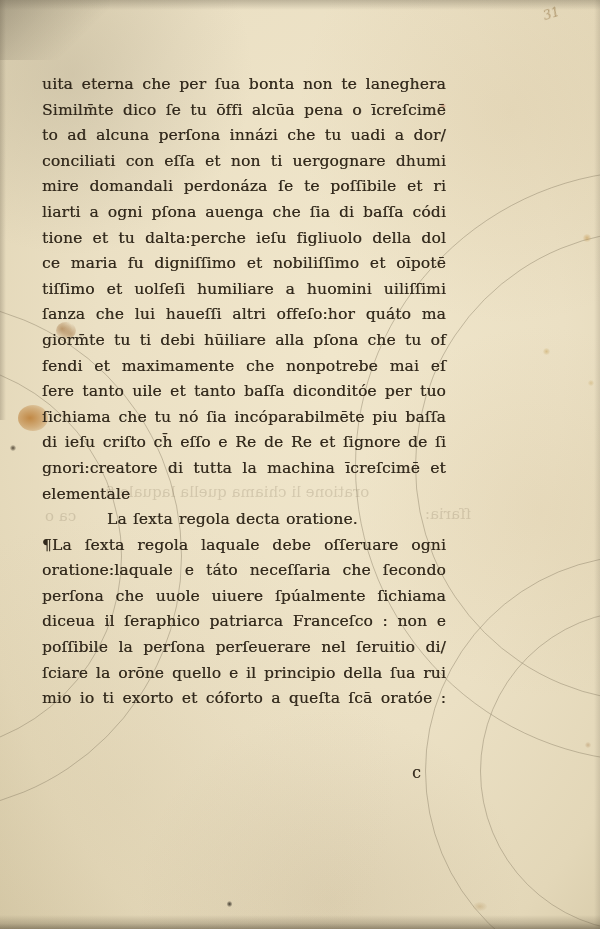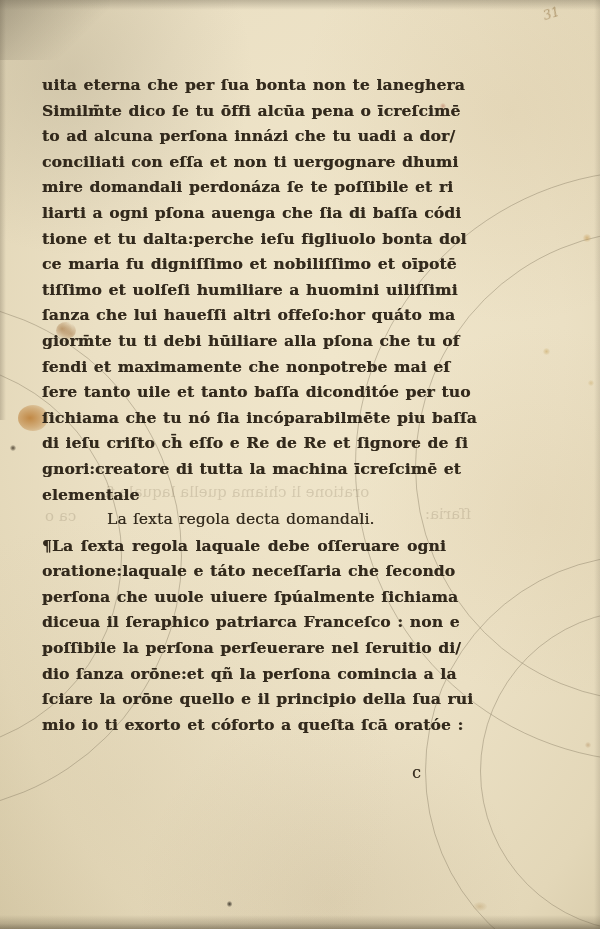--- a/index.html
+++ b/index.html
@@ -66,21 +66,21 @@
   .s8{left:585px;top:742px;width:6px;height:6px;background:radial-gradient(circle, rgba(160,110,55,0.35) 0%, rgba(160,110,55,0) 80%);}
   .s9{left:227px;top:901px;width:5px;height:6px;background:radial-gradient(circle, rgba(50,45,35,0.90) 0%, rgba(50,45,35,0) 85%);}
   .s10{left:473px;top:902px;width:14px;height:9px;background:radial-gradient(ellipse, rgba(170,130,70,0.30) 0%, rgba(170,130,70,0) 80%);}
   
   .text-col{
     position:absolute;left:42px;top:72px;width:404px;z-index:3;
     font-size:15.5px;line-height:25.6px;color:#32291c;
     letter-spacing:0.15px;word-spacing:1px;
     text-shadow:0.3px 0.3px 0.4px rgba(50,41,28,0.65);
   }
-  .text-line{text-align:justify;text-align-last:justify;height:25.6px;white-space:nowrap;font-weight:bold;}
+  .text-line{text-align:justify;text-align-last:justify;height:25.6px;white-space:nowrap;}
   .block1 .text-line:last-child{text-align-last:left;}
   .heading{height:25.6px;padding-left:65px;white-space:nowrap;}
   .signature{
     position:absolute;left:412px;top:763px;z-index:3;
     font-size:16px;color:#3a3022;text-shadow:0.3px 0.3px 0.4px rgba(50,41,28,0.6);
   }
   .folio{
     position:absolute;left:543px;top:6px;z-index:3;
     font-style:italic;font-size:13px;color:rgba(130,95,45,0.50);
     transform:rotate(-18deg);filter:blur(0.4px);
@@ -126,40 +126,39 @@
   <div class="folio">31</div>
 
   <div class="text-col">
     <div class="block1">
         <div class="text-line">uita eterna che per ſua bonta non te laneghera</div>
         <div class="text-line">Similm̄te dico ſe tu ōffi alcūa pena o īcreſcimē</div>
         <div class="text-line">to ad alcuna perſona innázi che tu uadi a dor/</div>
         <div class="text-line">conciliati con eſſa et non ti uergognare dhumi</div>
         <div class="text-line">mire domandali perdonáza ſe te poſſibile et ri</div>
         <div class="text-line">liarti a ogni pſona auenga che ſia di baſſa códi</div>
-        <div class="text-line">tione et tu dalta:perche ieſu figliuolo bonta dol</div>
+        <div class="text-line">tione et tu dalta:perche ieſu figliuolo della dol</div>
         <div class="text-line">ce maria fu digniſſimo et nobiliſſimo et oīpotē</div>
         <div class="text-line">tiſſimo et uolſeſi humiliare a huomini uiliſſimi</div>
         <div class="text-line">ſanza che lui haueſſi altri offeſo:hor quáto ma</div>
         <div class="text-line">giorm̄te tu ti debi hūiliare alla pſona che tu of</div>
         <div class="text-line">fendi et maximamente che nonpotrebe mai eſ</div>
         <div class="text-line">ſere tanto uile et tanto baſſa diconditóe per tuo</div>
         <div class="text-line">ſichiama che tu nó ſia incóparabilmēte piu baſſa</div>
         <div class="text-line">di ieſu criſto ch̄ eſſo e Re de Re et ſignore de ſi</div>
         <div class="text-line">gnori:creatore di tutta la machina īcreſcimē et</div>
         <div class="text-line">elementale</div>
       </div>
-    <div class="heading">La ſexta regola decta domandali.</div>
+    <div class="heading">La ſexta regola decta oratione.</div>
     <div class="block2">
         <div class="text-line">¶La ſexta regola laquale debe oſſeruare ogni</div>
         <div class="text-line">oratione:laquale e táto neceſſaria che ſecondo</div>
         <div class="text-line">perſona che uuole uiuere ſpúalmente ſichiama</div>
         <div class="text-line">diceua il ſeraphico patriarca Franceſco : non e</div>
         <div class="text-line">poſſibile la perſona perſeuerare nel ſeruitio di/</div>
-        <div class="text-line">dio ſanza orōne:et qñ la perſona comincia a la</div>
         <div class="text-line">ſciare la orōne quello e il principio della ſua rui</div>
         <div class="text-line">mio io ti exorto et cóforto a queſta ſcā oratóe :</div>
       </div>
   </div>
 
   <div class="signature">c</div>
 
   <div class="top-edge"></div>
   <div class="corner-shade"></div>
   <div class="left-edge"></div>

